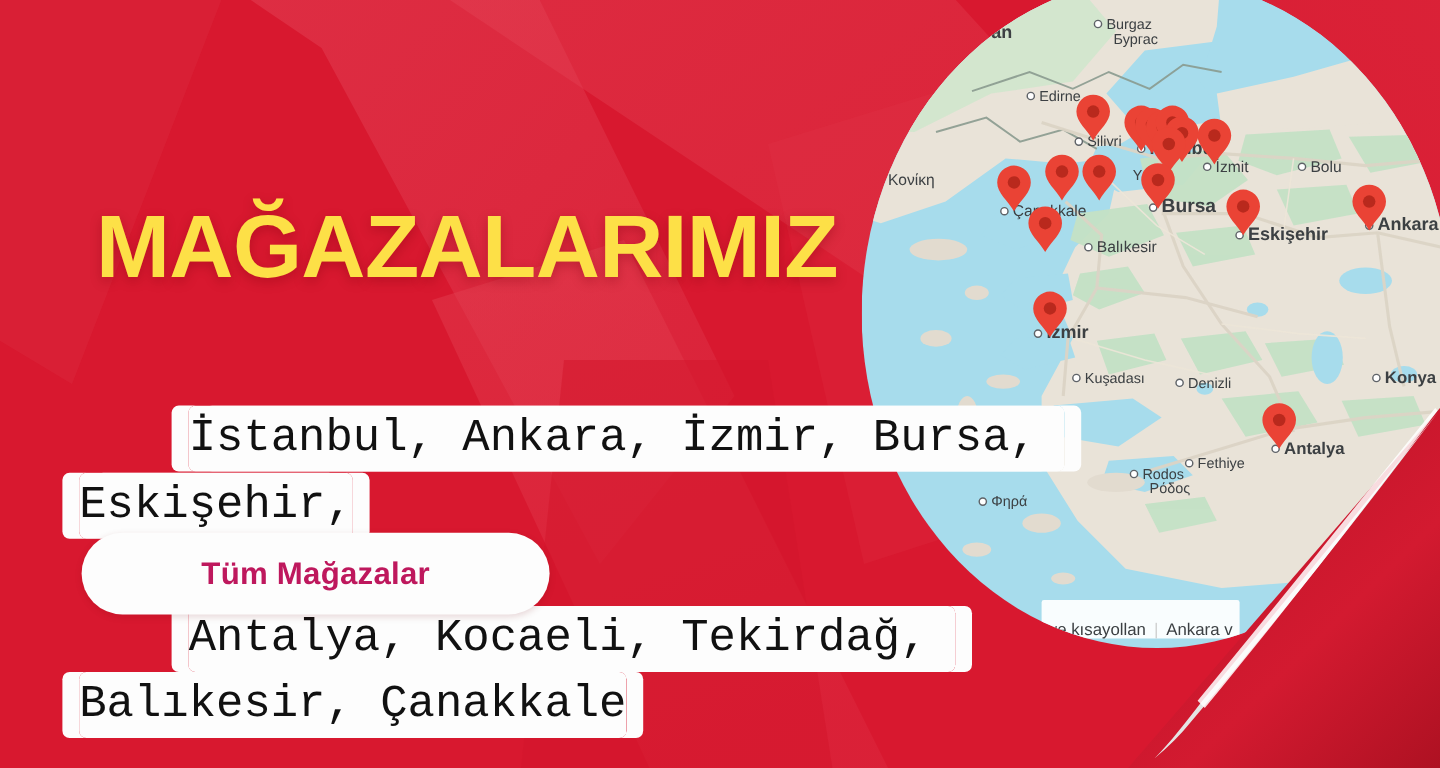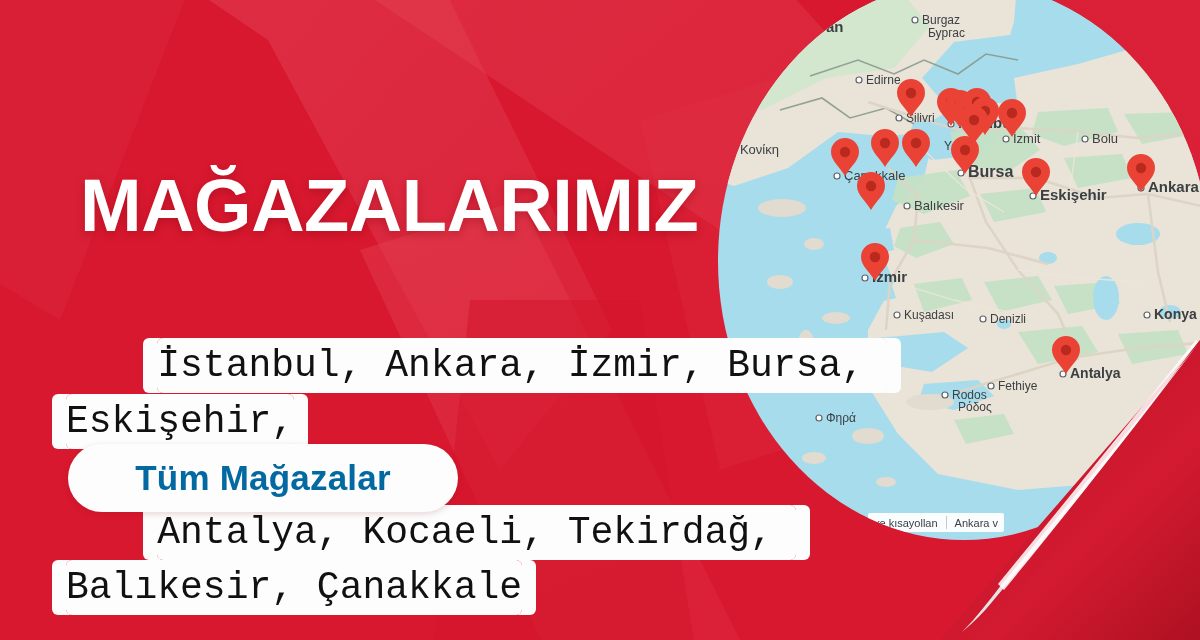--- a/index.html
+++ b/index.html
@@ -28,44 +28,44 @@
     left:718px; top:-18px;
     width:492px; height:558px;
     border-radius:50%;
     overflow:hidden;
   }
   .map-canvas { position:absolute; inset:0; }
 
   .map-attrib {
     position:absolute;
     left:150px; bottom:8px;
-    height:19px;
-    display:flex; align-items:center;
+    height:32px;
+    display:flex; align-items:flex-end;
     background:rgba(255,255,255,0.93);
     border-radius:2px;
-    font-size:11px; color:#3c4043;
+    font-size:14px; color:#3c4043;
     white-space:nowrap;
     padding:0 6px;
   }
   .map-attrib .sep {
     display:inline-block; width:1px; height:13px;
     background:#c8c8c8; margin:0 8px;
   }
 
   
   .curl { position:absolute; right:0; bottom:0; width:260px; height:300px; pointer-events:none; }
 
   
   .headline {
     position:absolute;
     left:80px; top:168px;
     font-size:74px;
     font-weight:700;
     letter-spacing:-0.5px;
-    color:#ffffff;
+    color:#fde047;
     line-height:1.02;
     text-shadow:0 3px 10px rgba(120,0,12,0.33);
     white-space:nowrap;
   }
 
   .cities {
     position:absolute;
     left:66px; top:283px;
     width:930px;
     font-size:38px;
@@ -85,23 +85,23 @@
     box-decoration-break:clone;
   }
 
   .cta {
     position:absolute;
     left:68px; top:444px;
     width:390px; height:68px;
     background:#FDFDFD;
     border:none;
     border-radius:34px;
-    color:#0369a1;
+    color:#be185d;
     font-family:"Liberation Sans","DejaVu Sans",sans-serif;
-    font-size:35px;
+    font-size:26px;
     font-weight:700;
     letter-spacing:0.2px;
     cursor:pointer;
     display:flex; align-items:center; justify-content:center;
     box-shadow:0 2px 6px rgba(110,0,10,0.16);
   }
 </style>
 </head>
 <body>
 

